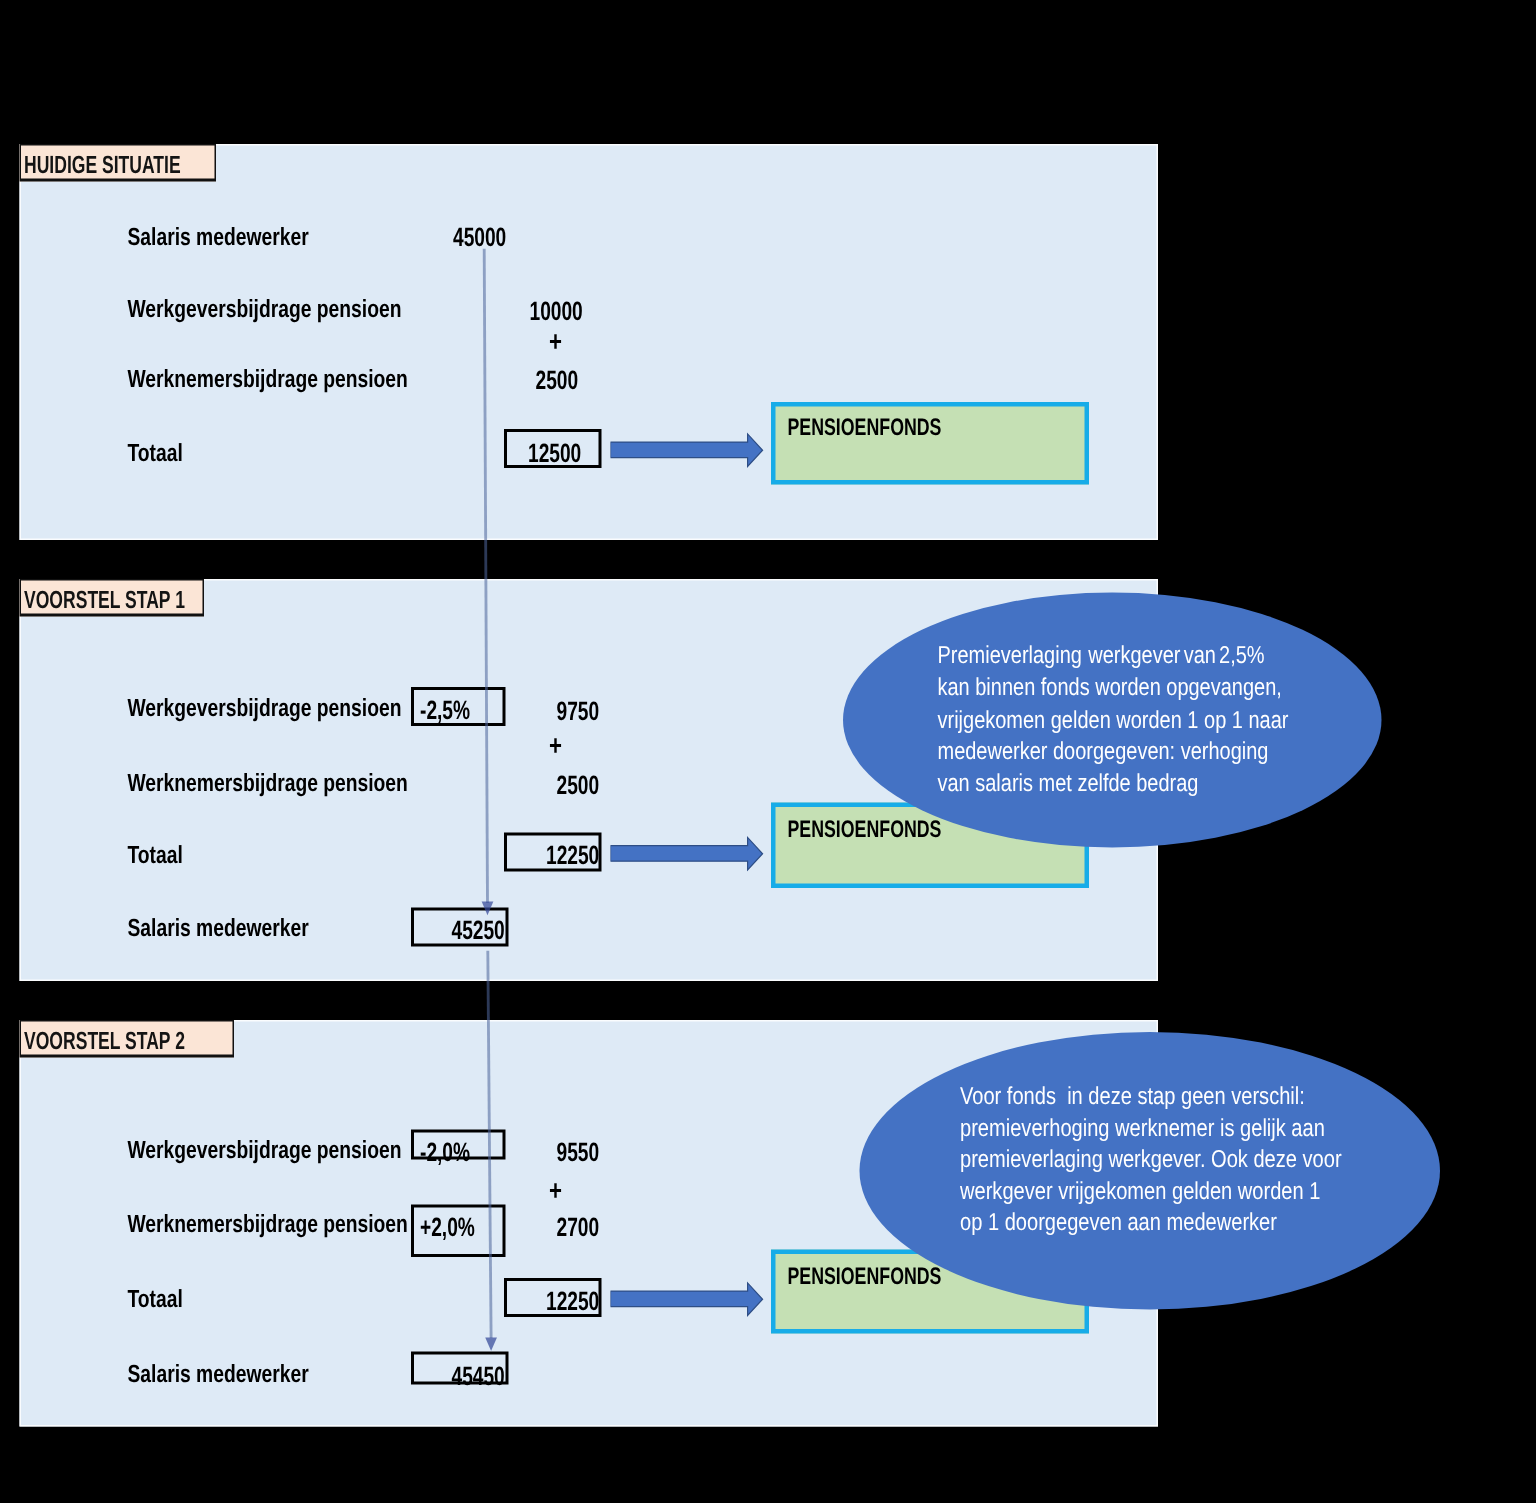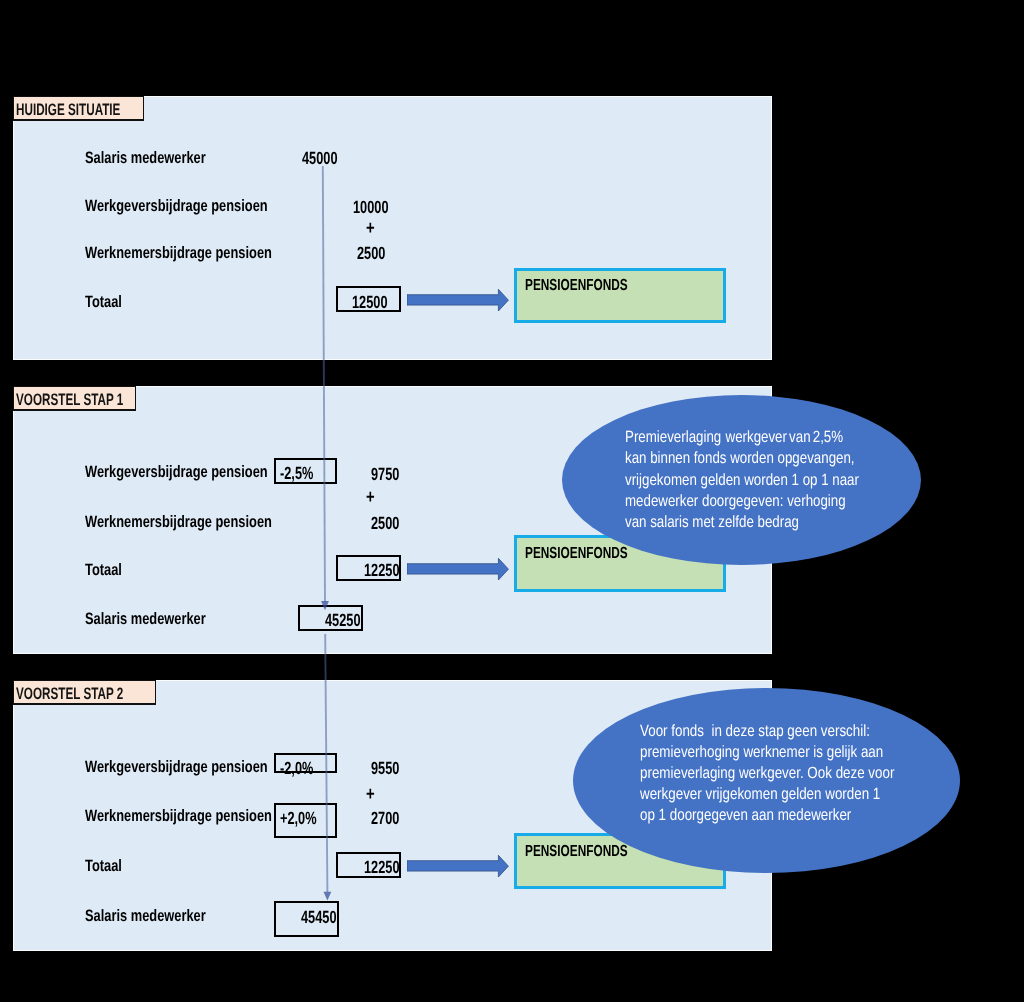--- a/index.html
+++ b/index.html
@@ -78,21 +78,21 @@
 
   <div class="rlabel" style="left:84.5px;top:512.5px;">Werknemersbijdrage pensioen</div>
   <div class="num" style="left:371.2px;top:512.7px;">2500</div>
 
   <div class="rlabel" style="left:84.5px;top:560.5px;">Totaal</div>
   <div class="vbox" style="left:336px;top:555px;width:64.6px;height:26.3px;">
     <span style="left:25.8px;top:3.2px;">12250</span>
   </div>
 
   <div class="rlabel" style="left:84.5px;top:609.6px;">Salaris medewerker</div>
-  <div class="vbox" style="left:274px;top:604.6px;width:64.5px;height:26.7px;margin-left:24px;">
+  <div class="vbox" style="left:274px;top:604.6px;width:64.5px;height:26.7px;">
     <span style="left:25.3px;top:3.7px;">45250</span>
   </div>
 
   <div class="greenbox" style="left:513.9px;top:535.2px;width:212.6px;height:57.1px;"></div>
   <div class="gbtitle" style="left:525px;top:544.6px;">PENSIOENFONDS</div>
 
   <div class="plabel" style="left:13px;top:386.4px;width:123px;height:24.8px;">
     <span>VOORSTEL STAP 1</span>
   </div>
 
@@ -111,21 +111,21 @@
     <span style="left:4.2px;top:3.0px;">+2,0%</span>
   </div>
   <div class="num" style="left:371px;top:807.6px;">2700</div>
 
   <div class="rlabel" style="left:84.5px;top:856.9px;">Totaal</div>
   <div class="vbox" style="left:336.4px;top:852.4px;width:64.2px;height:25.6px;">
     <span style="left:25.4px;top:3.1px;">12250</span>
   </div>
 
   <div class="rlabel" style="left:84.5px;top:907.1px;">Salaris medewerker</div>
-  <div class="vbox" style="left:274px;top:901.1px;width:64.9px;height:36px;">
+  <div class="vbox" style="left:274px;top:901.1px;width:64.9px;height:22px;">
     <span style="left:25.3px;top:4.3px;">45450</span>
   </div>
 
   <div class="greenbox" style="left:513.9px;top:832.7px;width:212.6px;height:55.9px;"></div>
   <div class="gbtitle" style="left:525px;top:843.4px;">PENSIOENFONDS</div>
 
   <div class="plabel" style="left:13px;top:680.4px;width:143px;height:24.8px;">
     <span>VOORSTEL STAP 2</span>
   </div>
 

